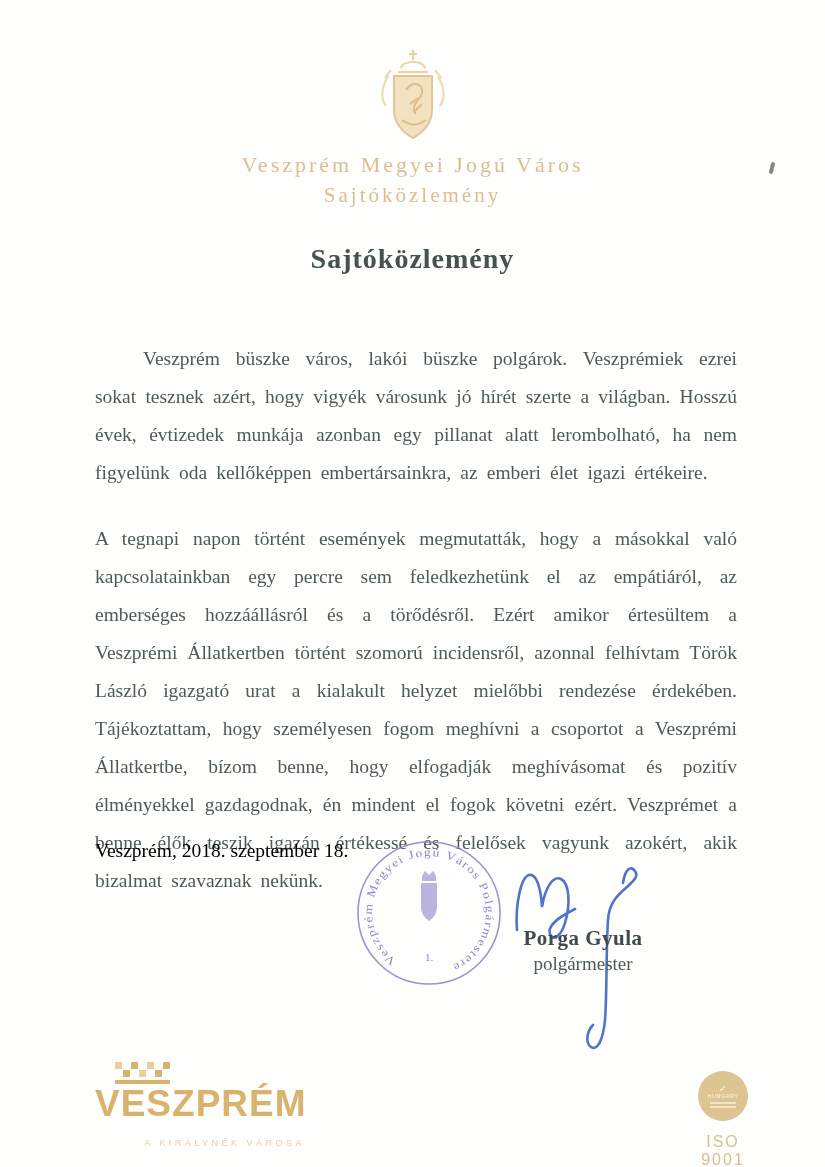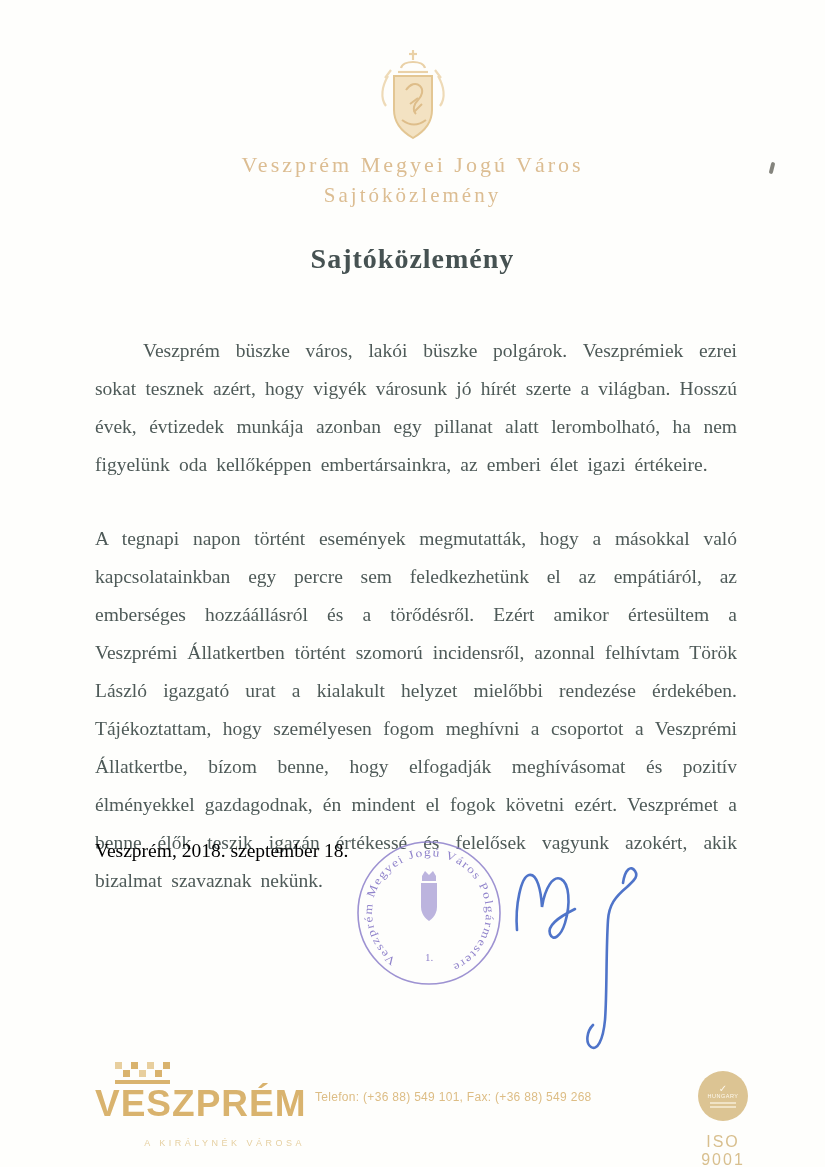--- a/index.html
+++ b/index.html
@@ -23,21 +23,21 @@
     position:absolute;left:0;top:243px;width:825px;
     text-align:center;font-size:28px;font-weight:bold;
     color:#465252;letter-spacing:1px;
   }
   
   .body-text{
     position:absolute;left:95px;width:642px;
     font-size:19.5px;line-height:38px;color:#4e5a58;
     text-align:justify;word-spacing:0.22em;
   }
-  .p1{top:312px;text-indent:48px;font-family:Liberation Serif, serif;}
+  .p1{top:320px;text-indent:48px;font-family:Liberation Serif, serif;}
   .p2{top:488px;margin-top:32px;}
   .dateline{
     position:absolute;left:95px;top:840px;
     font-size:19.5px;color:#000000;
   }
   
   .stamp{position:absolute;left:352px;top:836px;width:154px;height:154px;opacity:.92;}
   
   .sig-ink{position:absolute;left:495px;top:845px;width:170px;height:220px;}
   .signer{
@@ -135,20 +135,24 @@
       <rect x="72" y="70" width="10" height="2.5" opacity="0.8"></rect>
     </g>
     <text x="77" y="125" text-anchor="middle" font-size="11" fill="#8779c7" font-family="Liberation Serif, serif">1.</text>
   </svg>
 
   <svg class="sig-ink" viewBox="0 0 170 220" fill="none" stroke="#4f74c9" stroke-width="2.6" stroke-linecap="round">
     <path d="M 22,85 C 20,60 26,32 34,30 C 42,28 46,45 47,62 C 50,43 58,30 66,34 C 74,38 76,58 70,78 C 66,91 58,97 55,89 C 52,81 62,73 80,64"></path>
     <path d="M 128,38 C 130,24 136,20 140,26 C 144,32 138,36 132,42 C 120,52 114,60 113,75 C 111,105 112,150 110,175 C 108,196 102,206 96,202 C 90,198 92,186 98,180"></path>
   </svg>
 
+  <div class="signer">
+    <div class="name">Porga Gyula</div>
+    <div class="role">polgármester</div>
+  </div>
 
   <div class="speck"></div>
 
   <div class="footer-logo">
     <svg class="crown" width="80" height="24" viewBox="0 0 80 24">
       <g fill="#d9b36e">
         <rect x="2" y="0" width="7" height="7" fill="#e8cf9e"></rect>
         <rect x="18" y="0" width="7" height="7"></rect>
         <rect x="34" y="0" width="7" height="7" fill="#e8cf9e"></rect>
         <rect x="50" y="0" width="7" height="7"></rect>
@@ -156,21 +160,20 @@
         <rect x="26" y="8" width="7" height="7" fill="#e8cf9e"></rect>
         <rect x="42" y="8" width="7" height="7"></rect>
         <rect x="2" y="18" width="55" height="4"></rect>
       </g>
     </svg>
     <div class="logo-text">VESZPRÉM</div>
     <div class="logo-tagline">A KIRÁLYNÉK VÁROSA</div>
   </div>
 
   <div class="footer-address">
-    <div>Telefon: (+36 88) 549 101, Fax: (+36 88) 549 268</div>
   </div>
 
   <div class="iso">
     <div class="iso-seal">
       <div class="chk">✓</div>
       <div class="hu">HUNGARY</div>
       <div class="ln"></div>
       <div class="ln"></div>
     </div>
     <div class="iso-label">ISO 9001</div>

